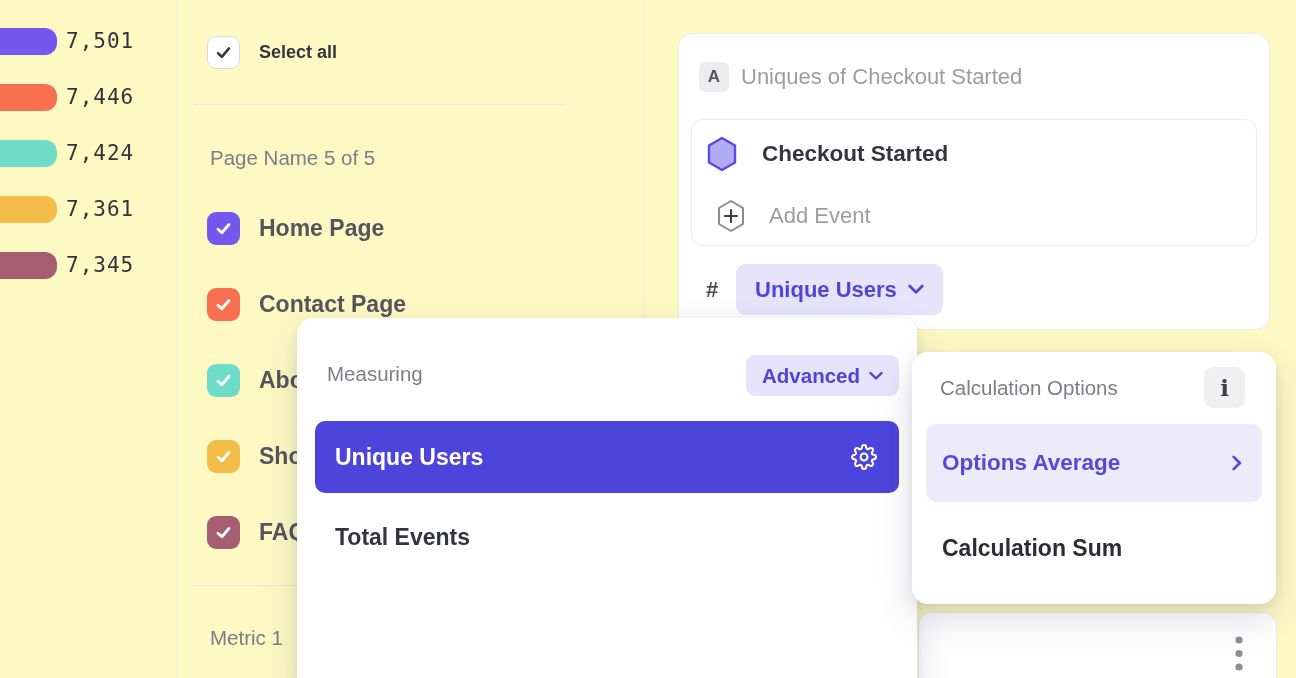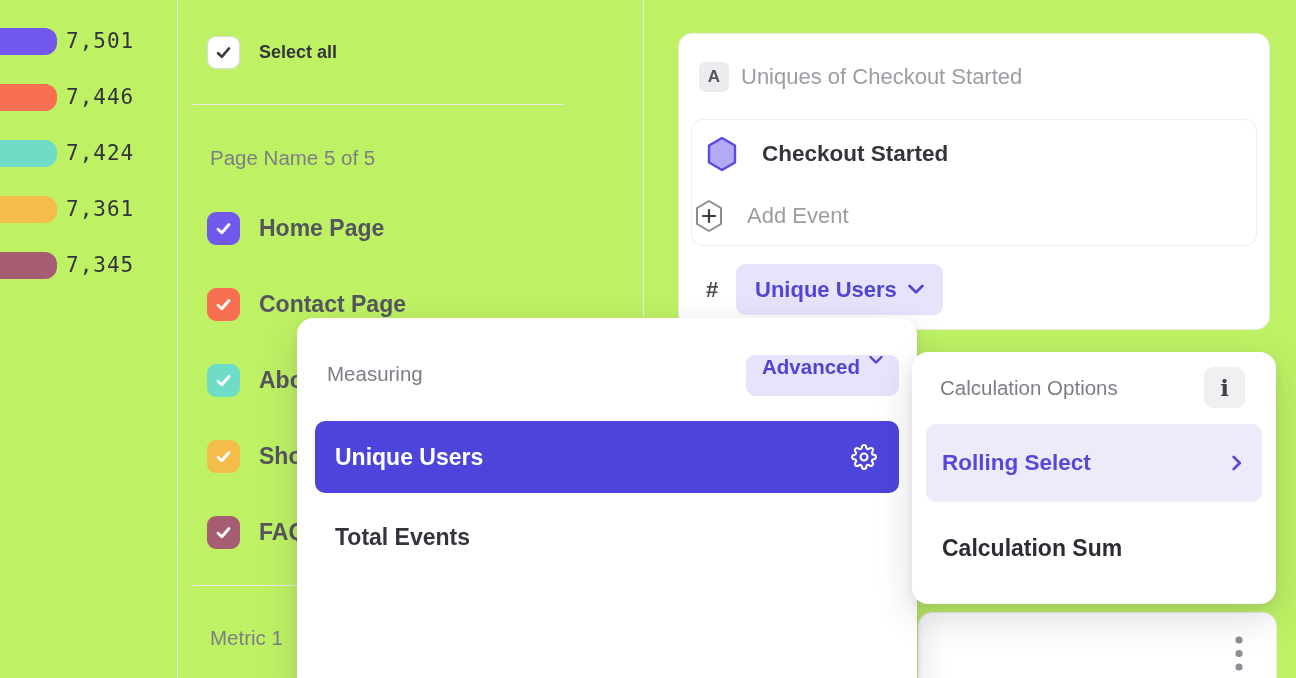--- a/index.html
+++ b/index.html
@@ -1,17 +1,17 @@
 <!DOCTYPE html>
 <html><head>
 <meta charset="utf-8">
 <style>
   html,body{margin:0;padding:0;}
   body{font-family:"Liberation Sans",sans-serif;background:#fbfafb;}
-  .stage{position:relative;width:1296px;height:678px;overflow:hidden;background:#bef264;}
+  .stage{position:relative;width:1296px;height:678px;overflow:hidden;background:#fef9c3;}
   .abs{position:absolute;}
 
   
   .vline{position:absolute;top:0;width:1px;height:678px;background:#e9e8ed;}
   .hline{position:absolute;height:1px;background:#e7e6ea;}
 
   
   .lg-bar{position:absolute;left:-12px;width:69px;height:27px;border-radius:12px;}
   .lg-val{position:absolute;left:66px;height:27px;line-height:27px;
           font-family:"DejaVu Sans Mono",monospace;font-size:21px;letter-spacing:1px;color:#33333c;}
@@ -30,21 +30,21 @@
   .badge-a{position:absolute;width:30px;height:30px;border-radius:6px;background:#ececef;
            display:flex;align-items:center;justify-content:center;font-size:17px;font-weight:700;color:#55555e;}
   .series-title{position:absolute;height:30px;line-height:30px;font-size:22px;color:#9c9ca3;}
   .event-name{position:absolute;height:32px;line-height:32px;font-size:22.5px;font-weight:700;color:#34343d;}
   .add-event{position:absolute;height:30px;line-height:30px;font-size:22px;color:#9c9ca3;}
   .hash{position:absolute;height:51px;line-height:51px;font-size:22px;font-weight:700;color:#4c4c55;}
 
   .pill{position:absolute;height:51px;border-radius:9px;display:inline-flex;align-items:center;gap:11px;
         padding:0 19px;box-sizing:border-box;cursor:pointer;}
   .pill span{font-size:22px;font-weight:700;color:#5145d6;white-space:nowrap;}
-  .pill-sm{height:41px;border-radius:9px;display:inline-flex;gap:9px;padding:0 16px;cursor:pointer;}
+  .pill-sm{height:41px;border-radius:9px;display:inline-flex;align-items:center;gap:9px;padding:0 16px;cursor:pointer;}
   .pill-sm span{font-size:20.5px;font-weight:700;color:#4f43d2;white-space:nowrap;}
 
   
   .panel{position:absolute;background:#fff;border-radius:16px;
          box-shadow:0 14px 36px rgba(40,40,70,.16),0 3px 10px rgba(40,40,70,.07);}
   .menu-row{position:absolute;height:72px;border-radius:10px;display:flex;align-items:center;
             justify-content:space-between;padding:0 22px 0 20px;box-sizing:border-box;cursor:pointer;}
   .menu-row .txt{font-size:23px;font-weight:700;color:#34343d;}
   .menu-row.selected .txt{color:#ffffff;}
   .menu-plain{position:absolute;height:40px;line-height:40px;font-size:23px;font-weight:700;color:#34343d;cursor:pointer;}
@@ -135,21 +135,21 @@
     <div class="badge-a" style="left:20px;top:28px">A</div>
     <div class="series-title" style="left:62px;top:28px">Uniques of Checkout Started</div>
 
     <div class="inner-card" style="left:12px;top:85px;width:566px;height:127px">
       <div class="abs" style="left:14px;top:16px;width:420px;height:38px;cursor:pointer">
         <svg class="abs" style="left:0;top:0" width="32" height="36" viewBox="0 0 32 36">
           <polygon points="16,2 29,9.5 29,26.5 16,34 3,26.5 3,9.5" fill="#b2abf4" stroke="#5b49e2" stroke-width="2.4" stroke-linejoin="round"></polygon>
         </svg>
         <div class="event-name" style="left:56px;top:2px">Checkout Started</div>
       </div>
-      <div class="abs" style="left:2px;top:79px;width:420px;height:36px;cursor:pointer">
+      <div class="abs" style="left:24px;top:79px;width:420px;height:36px;cursor:pointer">
         <svg class="abs" style="left:0;top:0" width="30" height="34" viewBox="0 0 30 34">
           <polygon points="15,2 27,9 27,25 15,32 3,25 3,9" fill="none" stroke="#8b8b94" stroke-width="2" stroke-linejoin="round"></polygon>
           <line x1="15" y1="11" x2="15" y2="23" stroke="#3c3c45" stroke-width="2.2" stroke-linecap="round"></line>
           <line x1="9" y1="17" x2="21" y2="17" stroke="#3c3c45" stroke-width="2.2" stroke-linecap="round"></line>
         </svg>
         <div class="add-event" style="left:53px;top:2px">Add Event</div>
       </div>
     </div>
 
     <div class="hash" style="left:27px;top:230px">#</div>
@@ -191,21 +191,21 @@
     </div>
 
     <div class="menu-plain" style="left:38px;top:199px">Total Events</div>
   </div>
 
   <div class="panel" style="left:912px;top:352px;width:364px;height:252px;z-index:40">
     <div class="calc-title" style="left:28px;top:16px">Calculation Options</div>
     <div class="info-btn" style="right:31px;top:15px">i</div>
 
     <div class="calc-row" style="left: 14px; top: 72px; width: 336px; background: rgb(237, 234, 250);">
-      <span class="txt">Rolling Select</span>
+      <span class="txt">Options Average</span>
       <svg width="10" height="16" viewBox="0 0 9 14">
         <polyline points="1.5,1.5 7,7 1.5,12.5" fill="none" stroke="#5648d9" stroke-width="2.4" stroke-linecap="round" stroke-linejoin="round"></polyline>
       </svg>
     </div>
 
     <div class="menu-plain" style="left:30px;top:176px;color:#2c2c35">Calculation Sum</div>
   </div>
 
 </div>
 

